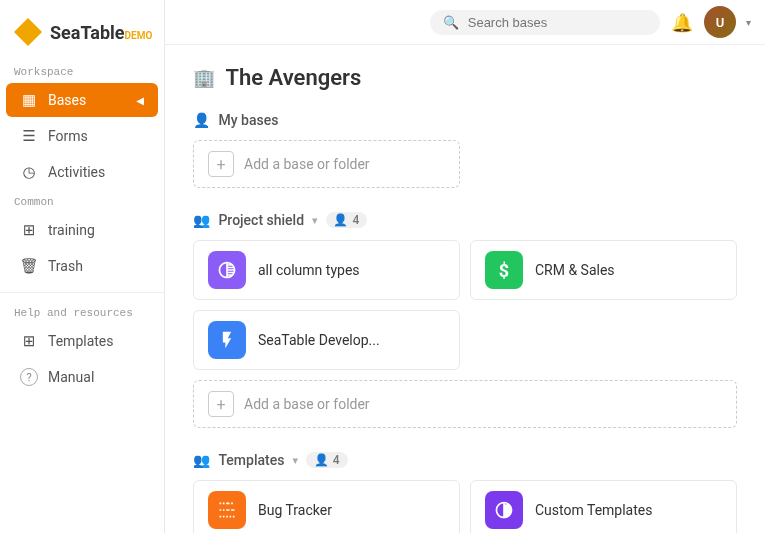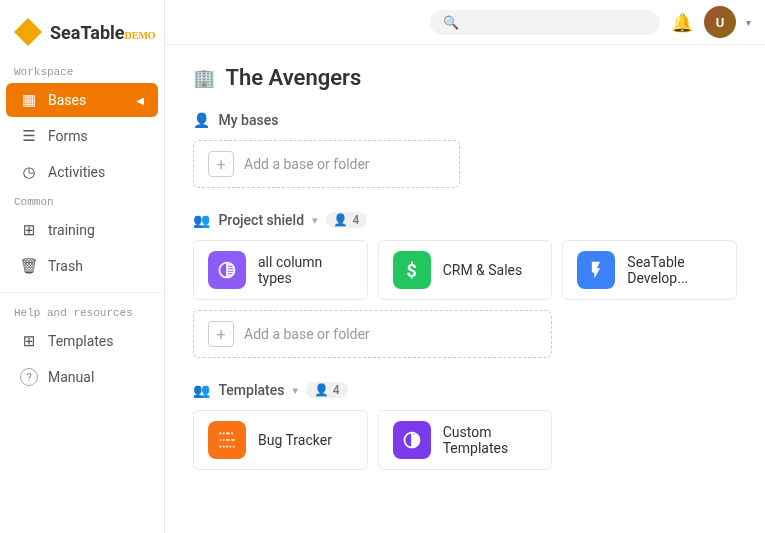--- a/index.html
+++ b/index.html
@@ -3,21 +3,21 @@
   <meta charset="utf-8">
   <style>
     * { box-sizing: border-box; margin: 0; padding: 0; }
     body { font-family: -apple-system, BlinkMacSystemFont, 'Segoe UI', Roboto, sans-serif; background: #f7f7f7; display: flex; height: 533px; width: 765px; overflow: hidden; font-size: 14px; color: #333; }
 
     
     .sidebar { width: 165px; background: #fff; border-right: 1px solid #e8e8e8; display: flex; flex-direction: column; padding: 10px 0; flex-shrink: 0; }
     .logo { display: flex; align-items: center; padding: 8px 14px 14px; gap: 8px; }
     .logo-diamond { width: 28px; height: 28px; background: #f0a500; clip-path: polygon(50% 0%, 100% 50%, 50% 100%, 0% 50%); flex-shrink: 0; }
     .logo-text { font-size: 18px; font-weight: 700; color: #333; margin-top: 43px; }
-    .logo-demo { font-size: 10px; color: #f0a500; font-weight: 600; font-family: Liberation Serif, serif; }
+    .logo-demo { font-size: 10px; color: #f0a500; font-weight: 600; }
     .sidebar-section-label { font-size: 11px; color: #999; padding: 6px 14px 4px; font-weight: 500; font-family: Liberation Mono, monospace; }
     .sidebar-item { display: flex; align-items: center; gap: 10px; padding: 8px 14px; cursor: pointer; border-radius: 4px; margin: 1px 6px; color: #555; font-size: 14px; }
     .sidebar-item.active { background: #f07800; color: #fff; border-radius: 6px; }
     .sidebar-item.active .icon-box { color: #fff; }
     .icon-box { width: 18px; height: 18px; display: flex; align-items: center; justify-content: center; font-size: 15px; flex-shrink: 0; }
     .sidebar-arrow { margin-left: auto; font-size: 10px; }
     .sidebar-divider { border: none; border-top: 1px solid #eee; margin: 8px 0; }
 
     
     .main { flex: 1; overflow-y: auto; background: #fff; }
@@ -41,21 +41,21 @@
     .page-title h1 { font-size: 22px; font-weight: 600; color: #333; }
 
     
     .section { margin-bottom: 24px; }
     .section-header { display: flex; align-items: center; gap: 8px; margin-bottom: 12px; color: #555; font-size: 14px; font-weight: 500; }
     .section-header-icon { color: #aaa; font-size: 14px; }
     .section-badge { display: flex; align-items: center; gap: 4px; background: #f0f0f0; border-radius: 10px; padding: 1px 8px; font-size: 12px; color: #777; }
     .section-chevron { color: #aaa; font-size: 11px; cursor: pointer; }
 
     
-    .base-grid { display: grid; grid-template-columns: 1fr 1fr 1fr; gap: 10px; }
+    .base-grid { display: grid; grid-template-columns: 1fr 1fr; gap: 10px; }
     .base-card { display: flex; align-items: center; gap: 12px; padding: 10px 14px; border: 1px solid #e8e8e8; border-radius: 6px; cursor: pointer; background: #fff; }
     .base-icon { width: 38px; height: 38px; border-radius: 8px; display: flex; align-items: center; justify-content: center; color: #fff; font-size: 18px; flex-shrink: 0; }
     .base-icon.purple { background: #8b5cf6; }
     .base-icon.green { background: #22c55e; }
     .base-icon.blue { background: #3b82f6; }
     .base-icon.orange2 { background: #f97316; }
     .base-icon.violet { background: #7c3aed; }
     .base-name { font-size: 14px; color: #333; font-weight: 400; }
 
     
@@ -116,20 +116,21 @@
     <span class="icon-box" style="border:1.5px solid #aaa;border-radius:50%;width:18px;height:18px;display:flex;align-items:center;justify-content:center;font-size:11px;color:#888;">?</span>
     <span>Manual</span>
   </div>
 </aside>
 
 <div style="flex:1;display:flex;flex-direction:column;overflow:hidden;">
 
   <div class="topbar">
     <div class="search-bar">
       <span class="search-icon-wrap">🔍</span>
+      <input type="text" placeholder="Search bases" style="">
     </div>
     <div class="topbar-icons">
       <span class="bell-icon">🔔</span>
       <div class="avatar-placeholder">U</div>
       <span class="chevron-down">▾</span>
     </div>
   </div>
 
   <div class="main">
     <div class="content">

